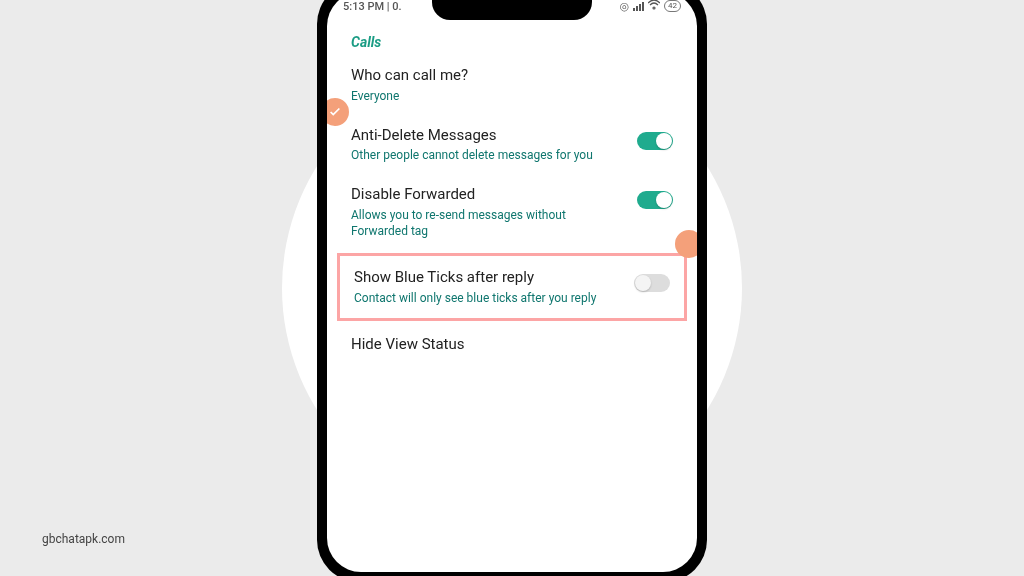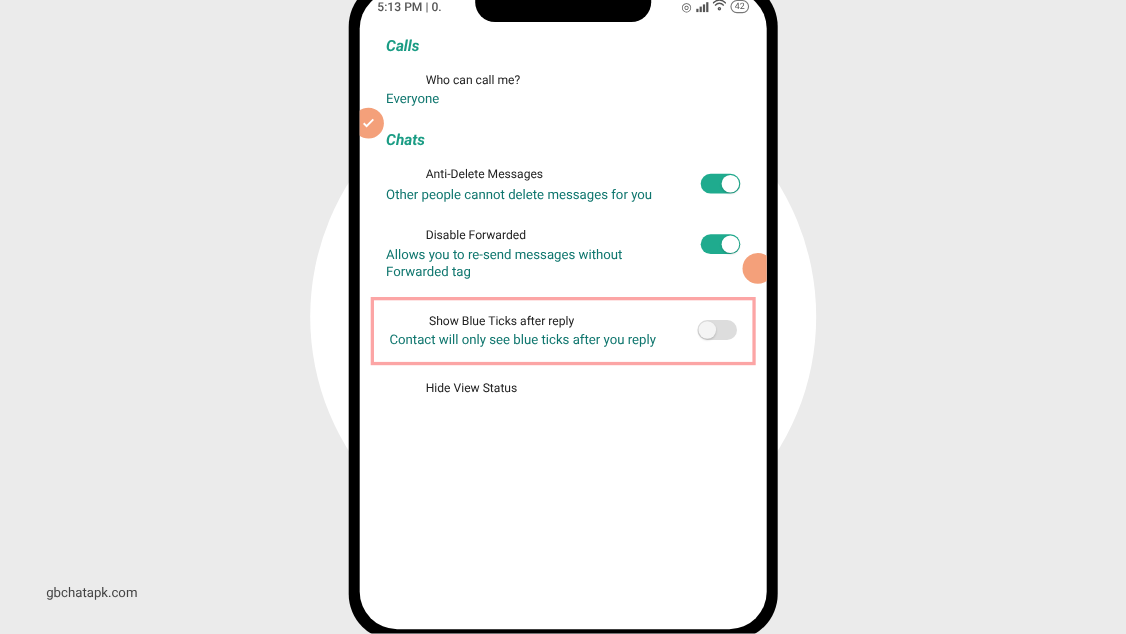--- a/index.html
+++ b/index.html
@@ -111,25 +111,24 @@
     .setting-row {
       padding: 10px 24px 12px;
       display: flex;
       align-items: flex-start;
       justify-content: space-between;
       gap: 12px;
       position: relative;
     }
     .setting-text { flex: 1; }
     .setting-title {
-      font-size: 11px;
+      font-size: 15px;
       color: #222;
       font-weight: 400;
       line-height: 1.3;
-      margin-left: 36px;
     }
     .setting-desc {
       font-size: 12px;
       color: #0f766e;
       line-height: 1.35;
       margin-top: 2px;
     }
     .toggle {
       width: 36px;
       height: 18px;
@@ -211,21 +210,20 @@
       <div class="badge-orange right"></div>
 
       <div class="section-header">Calls</div>
       <div class="setting-row">
         <div class="setting-text">
           <div class="setting-title">Who can call me?</div>
           <div class="setting-desc">Everyone</div>
         </div>
       </div>
 
-      <div class="section-header">Chats</div>
 
       <div class="setting-row">
         <div class="setting-text">
           <div class="setting-title">Anti-Delete Messages</div>
           <div class="setting-desc">Other people cannot delete messages for you</div>
         </div>
         <div class="toggle on">
             <div class="toggle-knob"></div>
           </div>
       </div>

